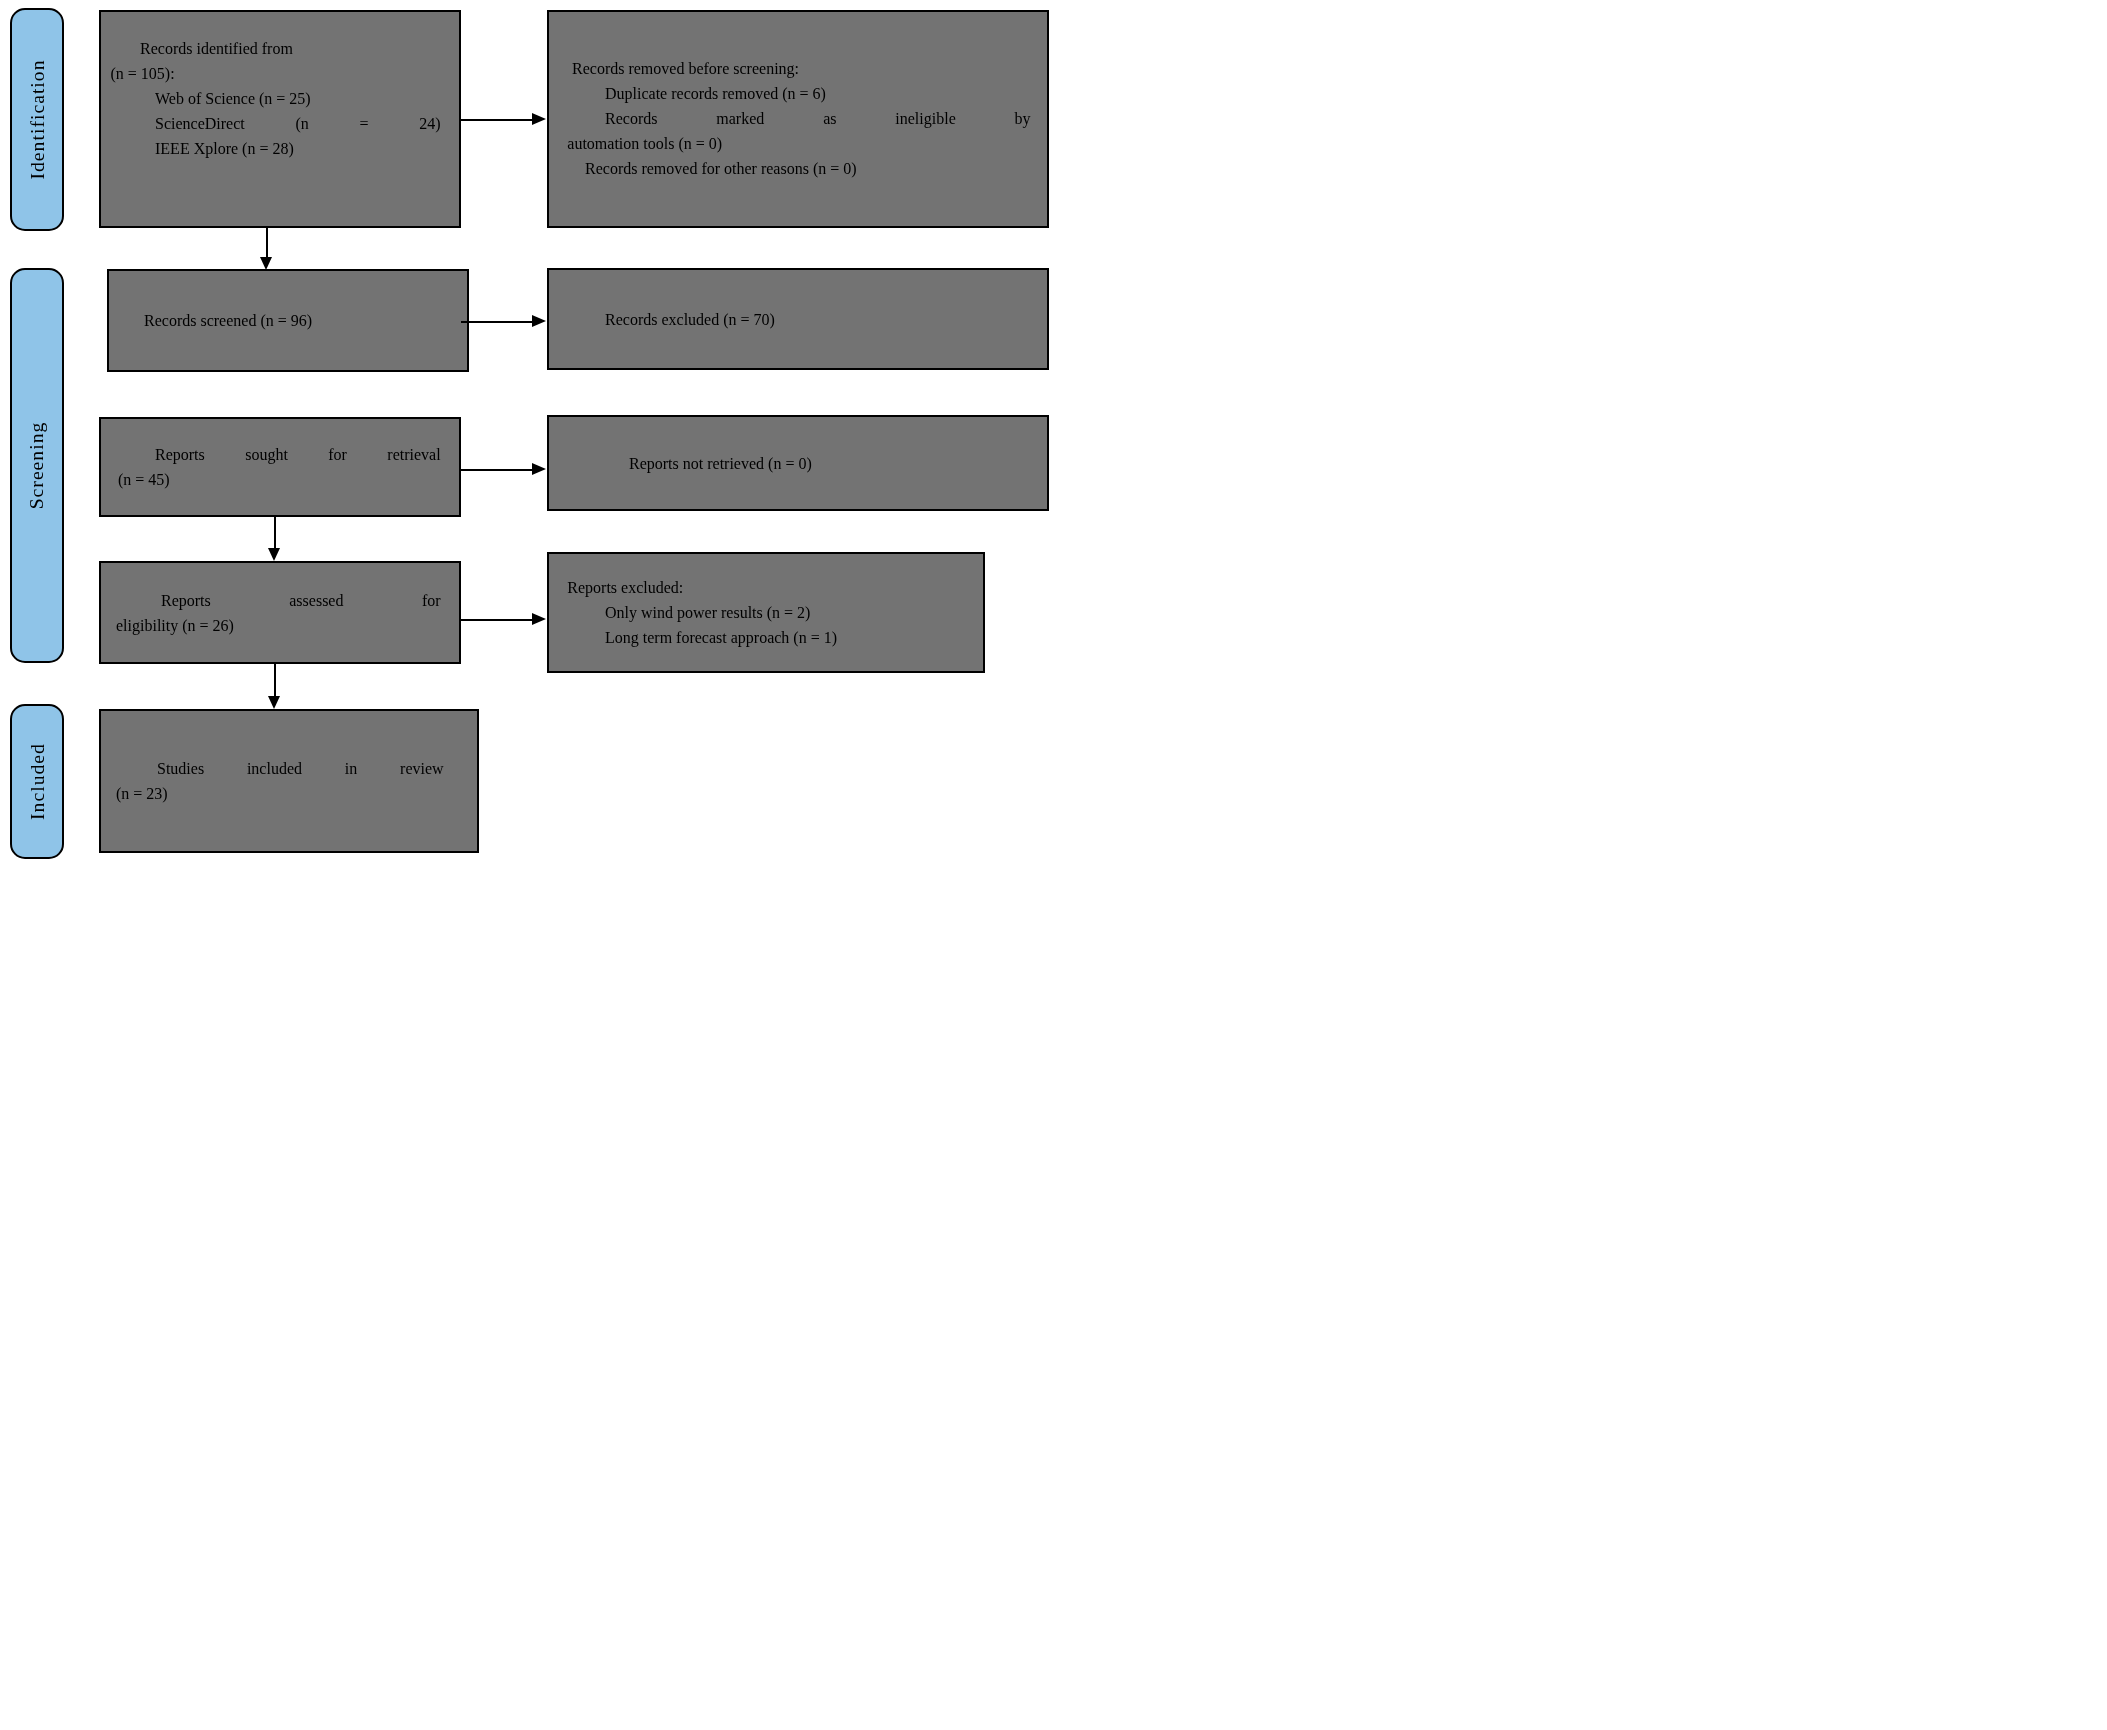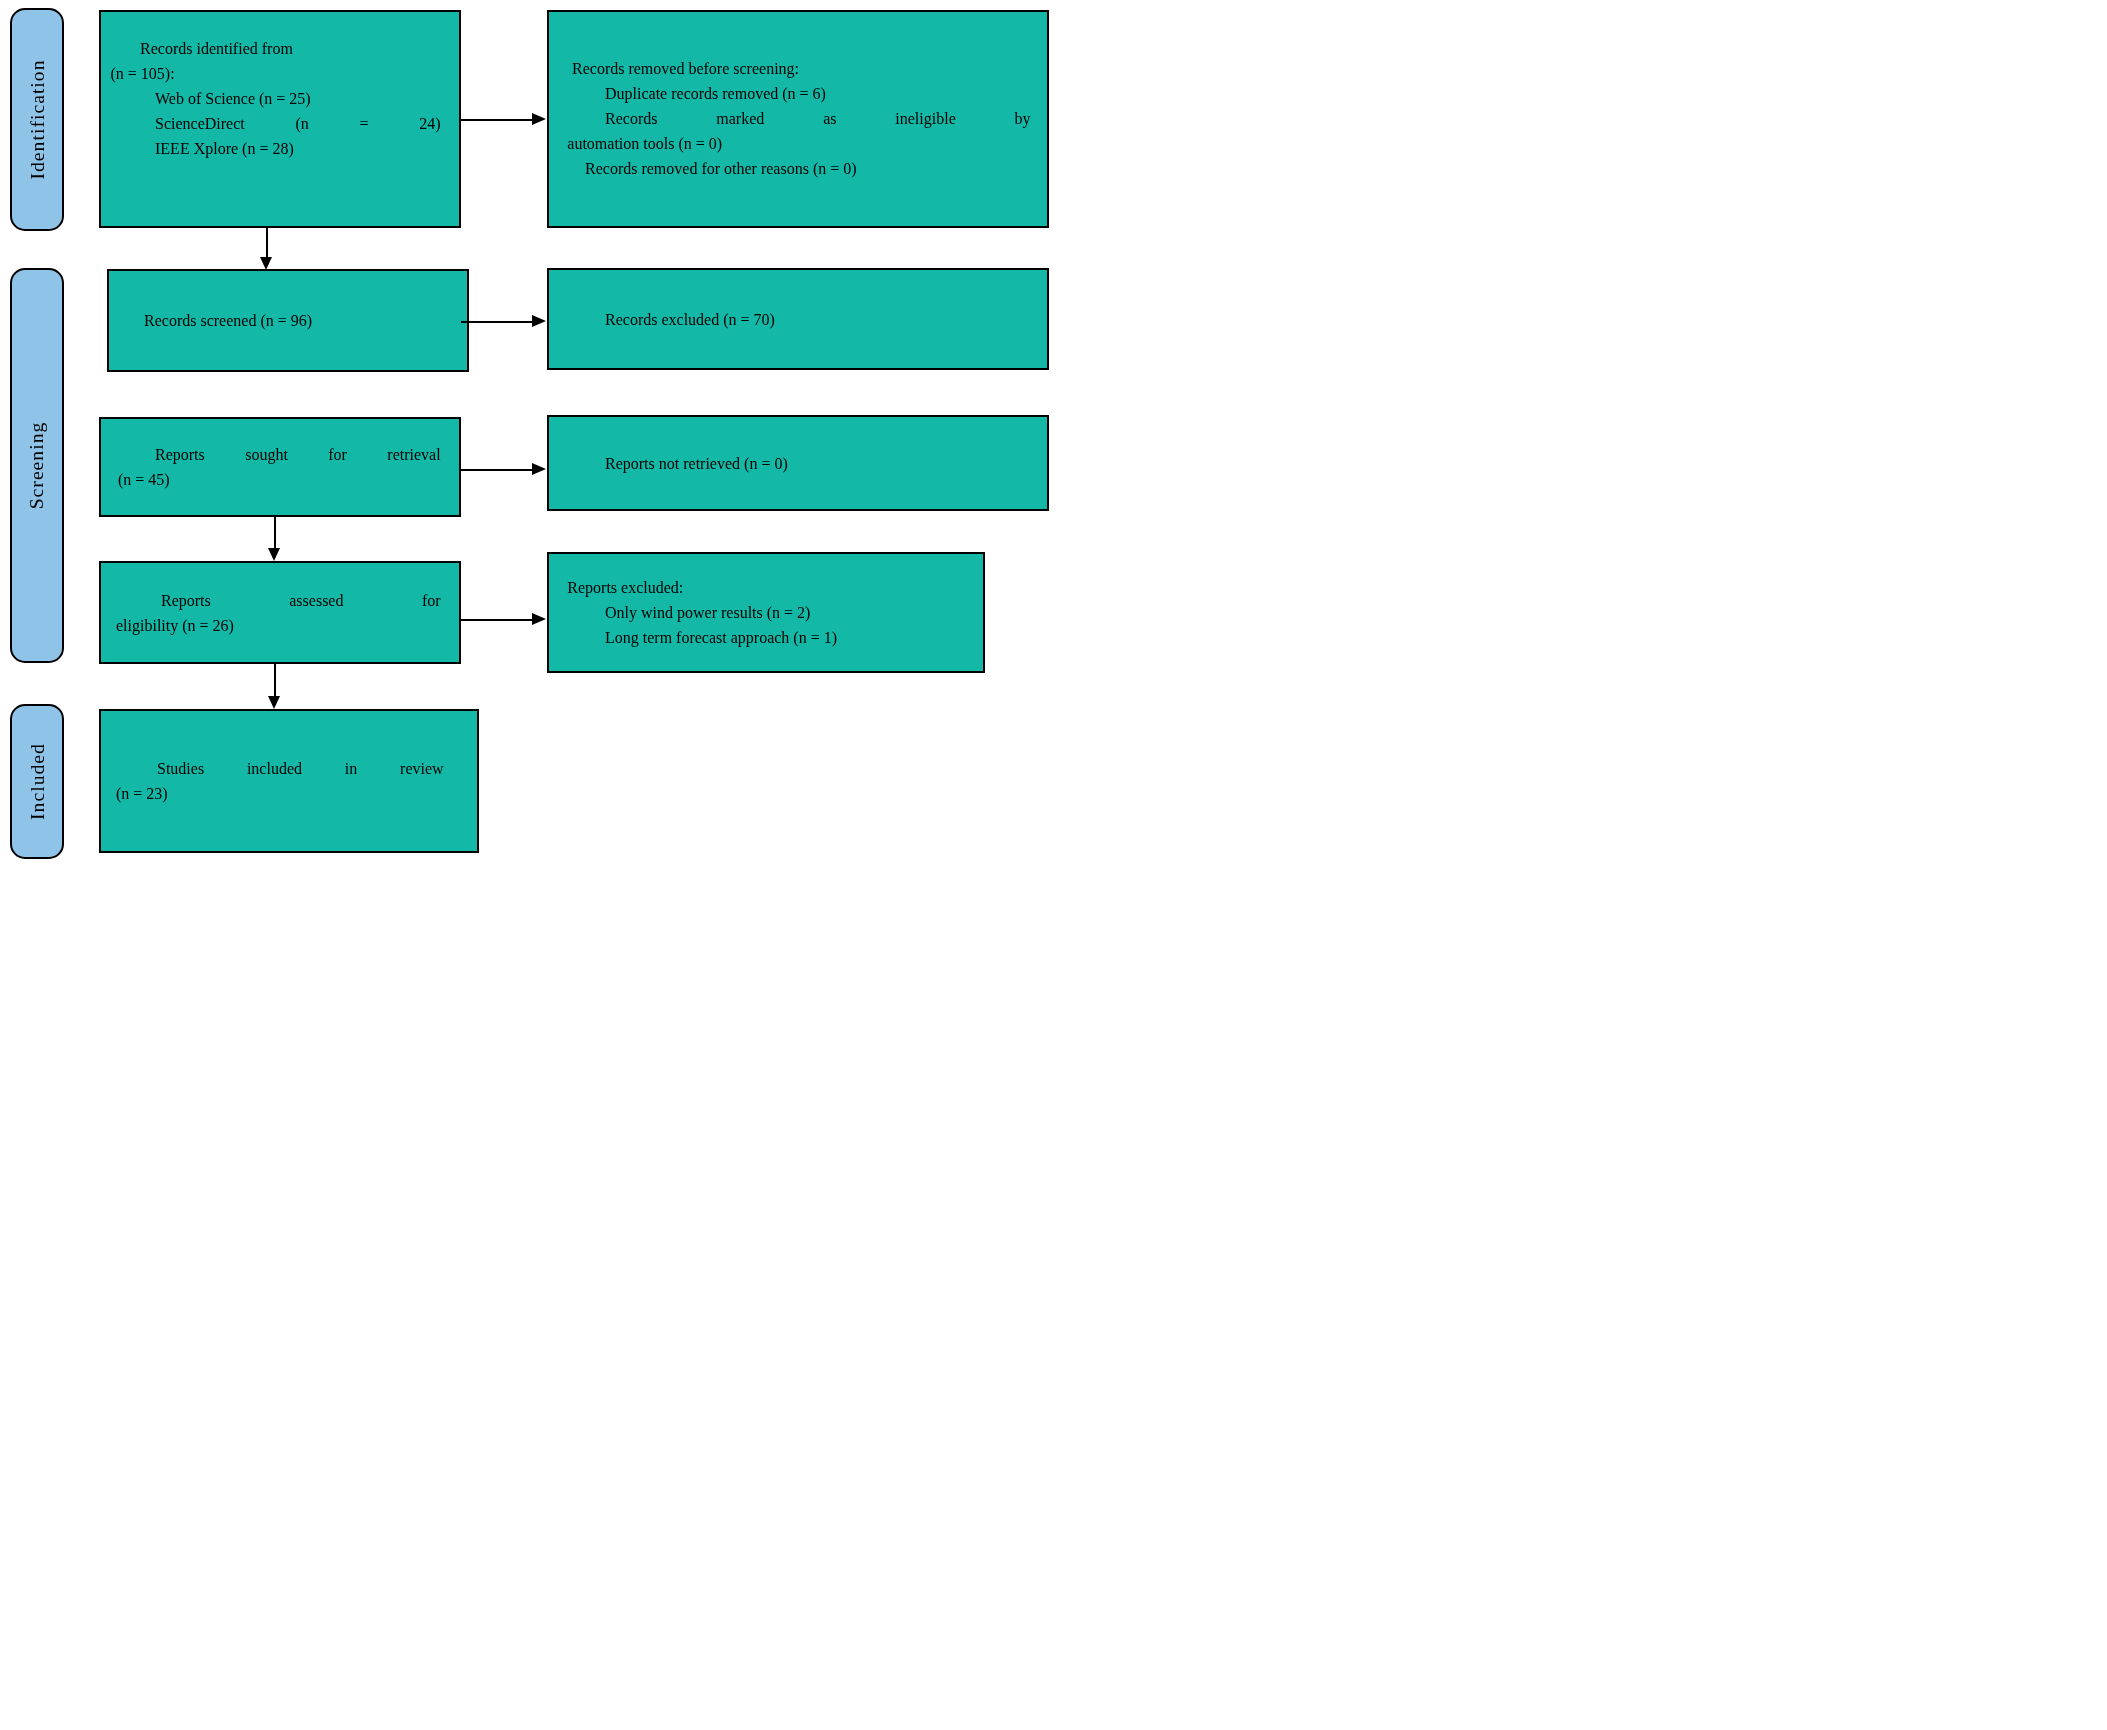--- a/index.html
+++ b/index.html
@@ -27,21 +27,21 @@
   }
   .ribbon span {
     transform: rotate(-90deg);
     white-space: nowrap;
     font-size: 19.7px;
     letter-spacing: 1px;
   }
   
   .box {
     position: absolute;
-    background: #14b8a6;
+    background: #737373;
     border: 2.7px solid #000;
     box-sizing: border-box;
     display: flex;
     flex-direction: column;
     justify-content: center;
     font-size: 16px;
     line-height: 25px;
   }
   .box .line { padding-right: 1.4px; }
   .stretch {
@@ -119,21 +119,21 @@
     <div class="line stretch" style="padding-left:56px;">Records marked as ineligible by</div>
     <div class="line" style="padding-left:18.3px;">automation tools (n = 0)</div>
     <div class="line" style="padding-left:36px;">Records removed for other reasons (n = 0)</div>
   </div>
 
   <div class="box" style="left:547px; top:268px; width:502px; height:102px;">
     <div class="line" style="padding-left:56px;">Records excluded (n = 70)</div>
   </div>
 
   <div class="box" style="left:547px; top:415px; width:502px; height:96px;">
-    <div class="line" style="padding-left:56px;">Reports not retrieved (n = 0)</div>
+    <div class="line" style="padding-left:56px;margin-left:24px;">Reports not retrieved (n = 0)</div>
   </div>
 
   <div class="box" style="left:547px; top:552px; width:438px; height:121px;">
     <div class="line" style="padding-left:18.3px;">Reports excluded:</div>
     <div class="line" style="padding-left:56px;">Only wind power results (n = 2)</div>
     <div class="line" style="padding-left:56px;">Long term forecast approach (n = 1)</div>
   </div>
 
   <div class="ah" style="left:461px; top:119px; width:71px;"></div>
   <div class="ah" style="left:461px; top:321px; width:71px;"></div>

